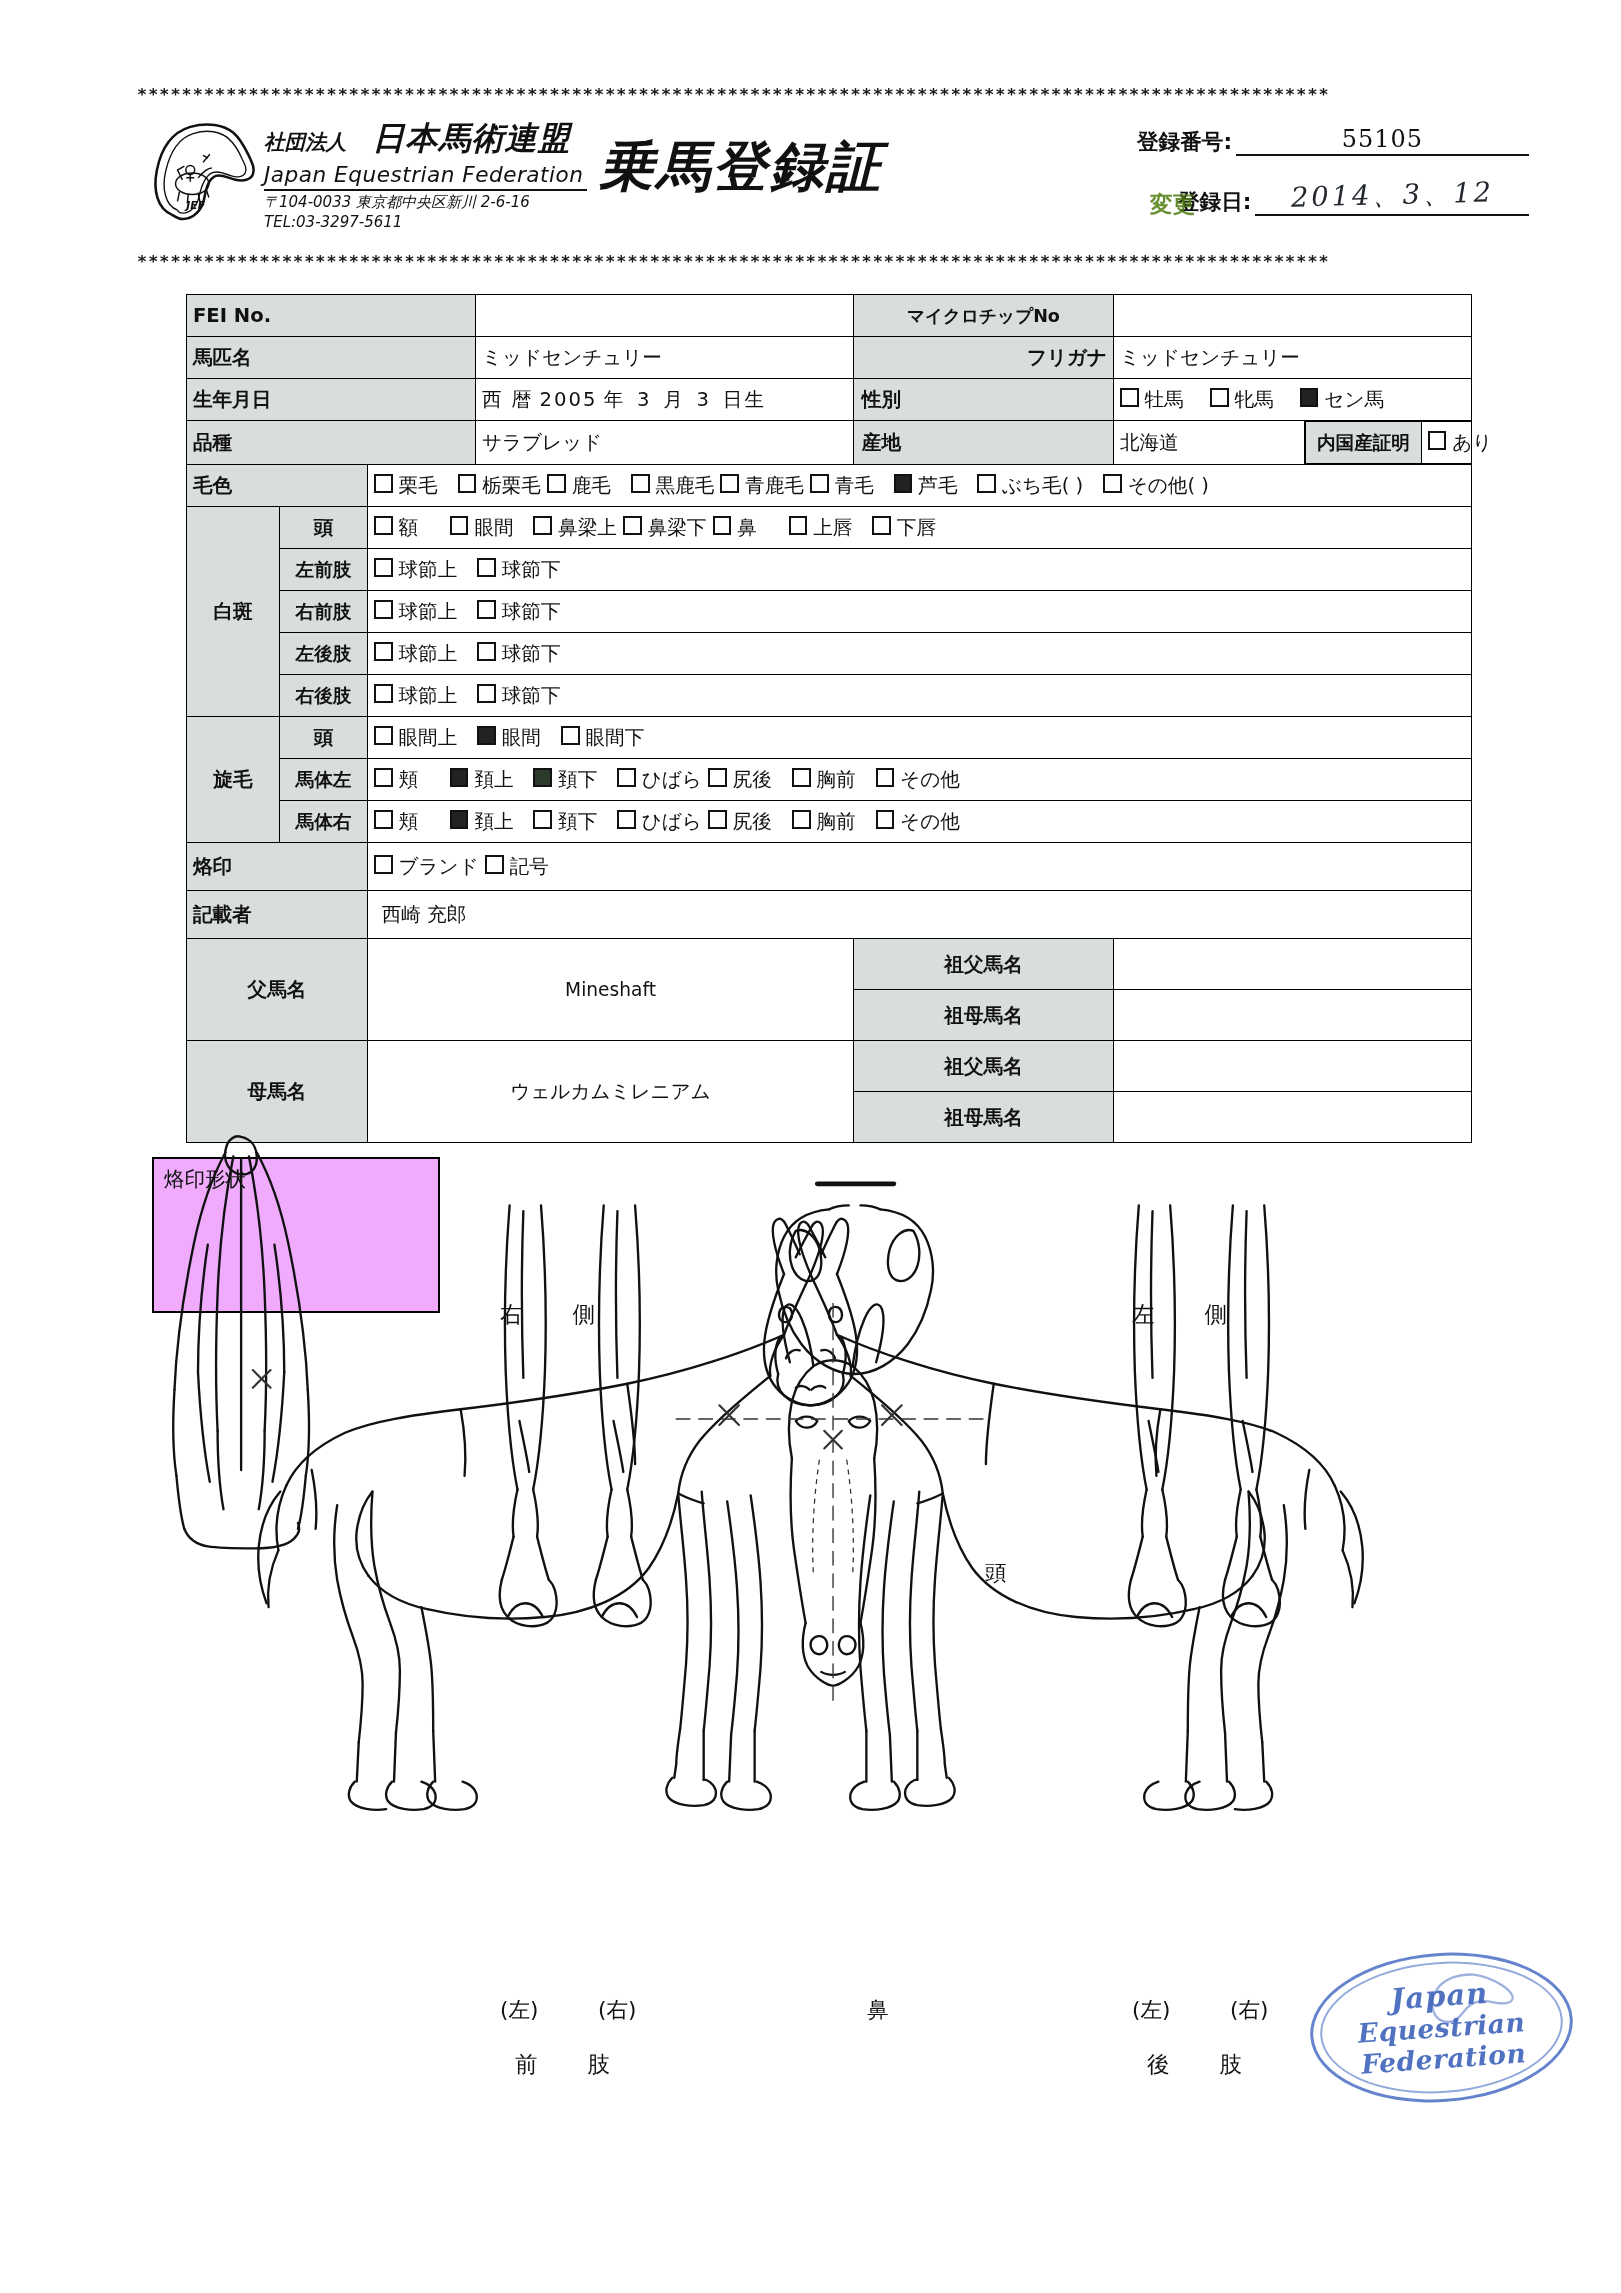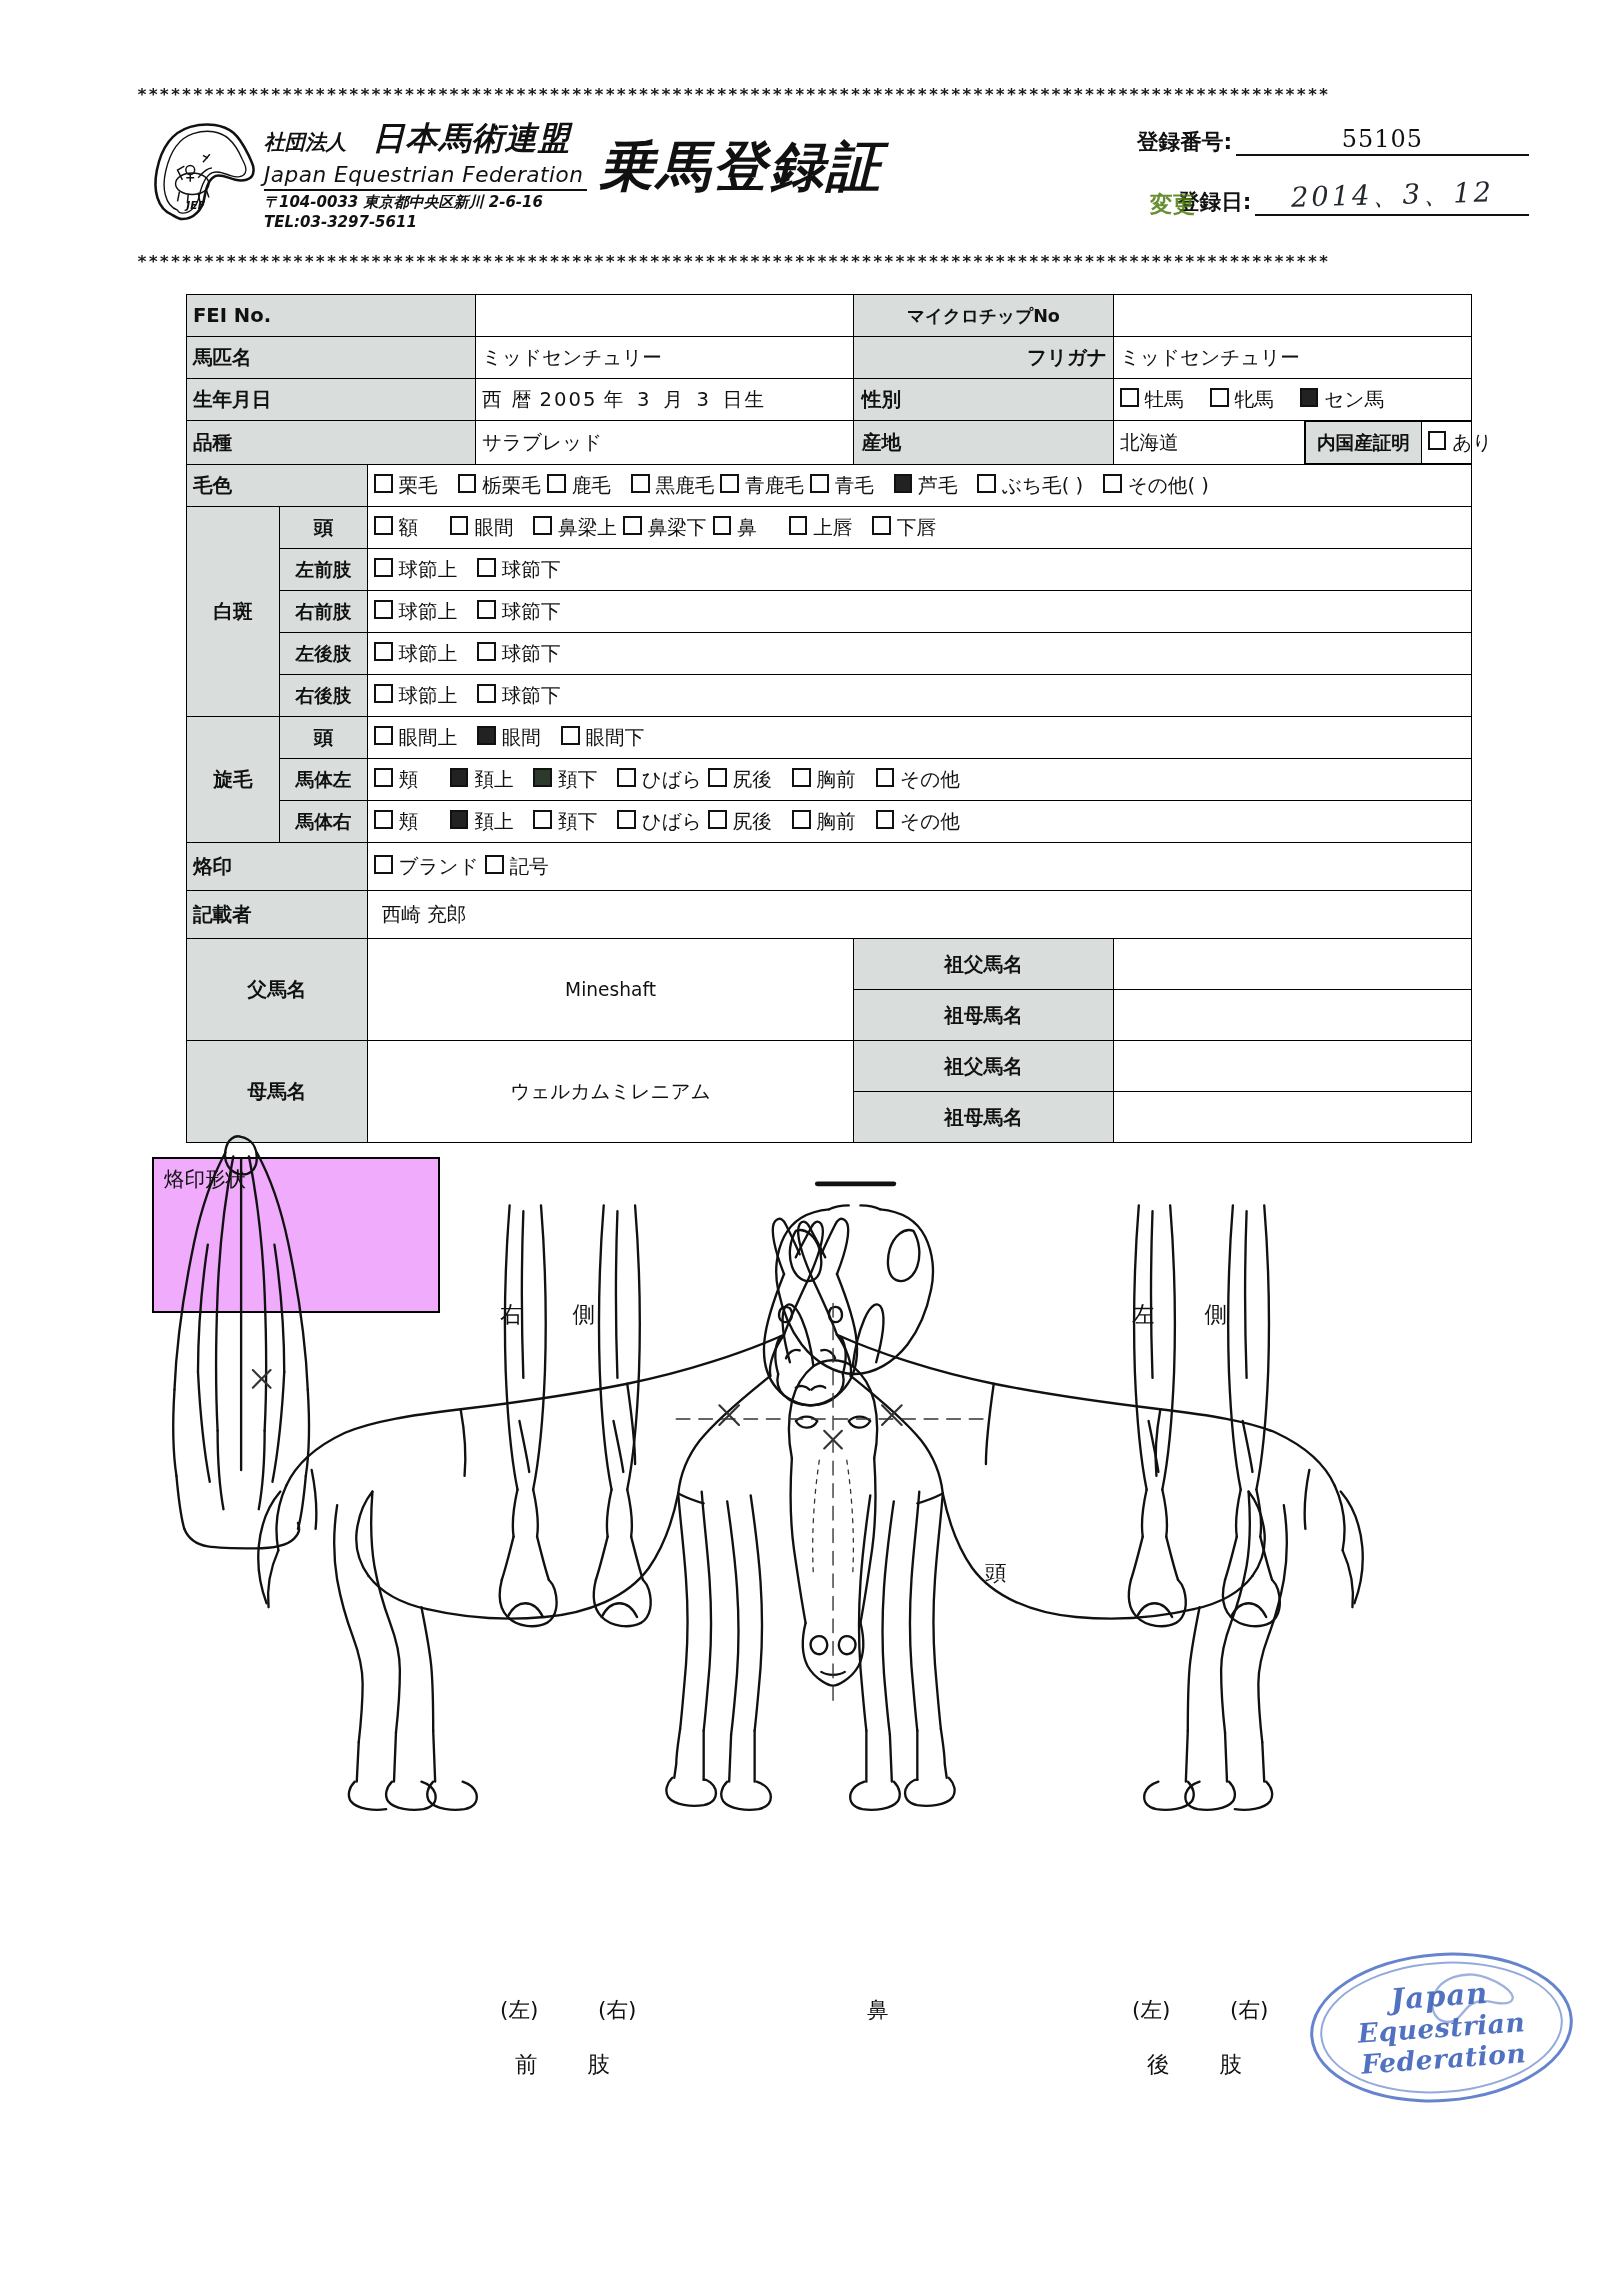--- a/index.html
+++ b/index.html
@@ -35,21 +35,21 @@
     letter-spacing:0px;
   }
   .org-jp-big{
     font-size:32px;font-weight:700;font-style:italic;letter-spacing:1px;
   }
   .org-en{
     font-size:21.6px;font-style:italic;letter-spacing:0.5px;margin-top:1px;
     font-family:"DejaVu Sans","Liberation Sans",sans-serif;
   }
   .org-rule{border-bottom:2px solid #111;margin-top:2px;width:323px;}
-  .org-addr{font-size:15px;font-style:italic;font-weight:700;letter-spacing:0px;margin-top:2.9px;line-height:1.18;}
+  .org-addr{font-size:15px;font-style:italic;font-weight:400;letter-spacing:0px;margin-top:2.9px;line-height:1.18;}
 
   .doc-title{
     position:absolute;left:462px;top:17.6px;
     font-size:54px;font-weight:700;font-style:italic;
     letter-spacing:2.9px;white-space:nowrap;
   }
 
   .reg-block{position:absolute;left:1000px;top:11.8px;width:392px;}
   .reg-row{display:flex;align-items:flex-end;margin-bottom:21.6px;}
   .reg-label{font-size:21.6px;font-weight:700;white-space:nowrap;}

